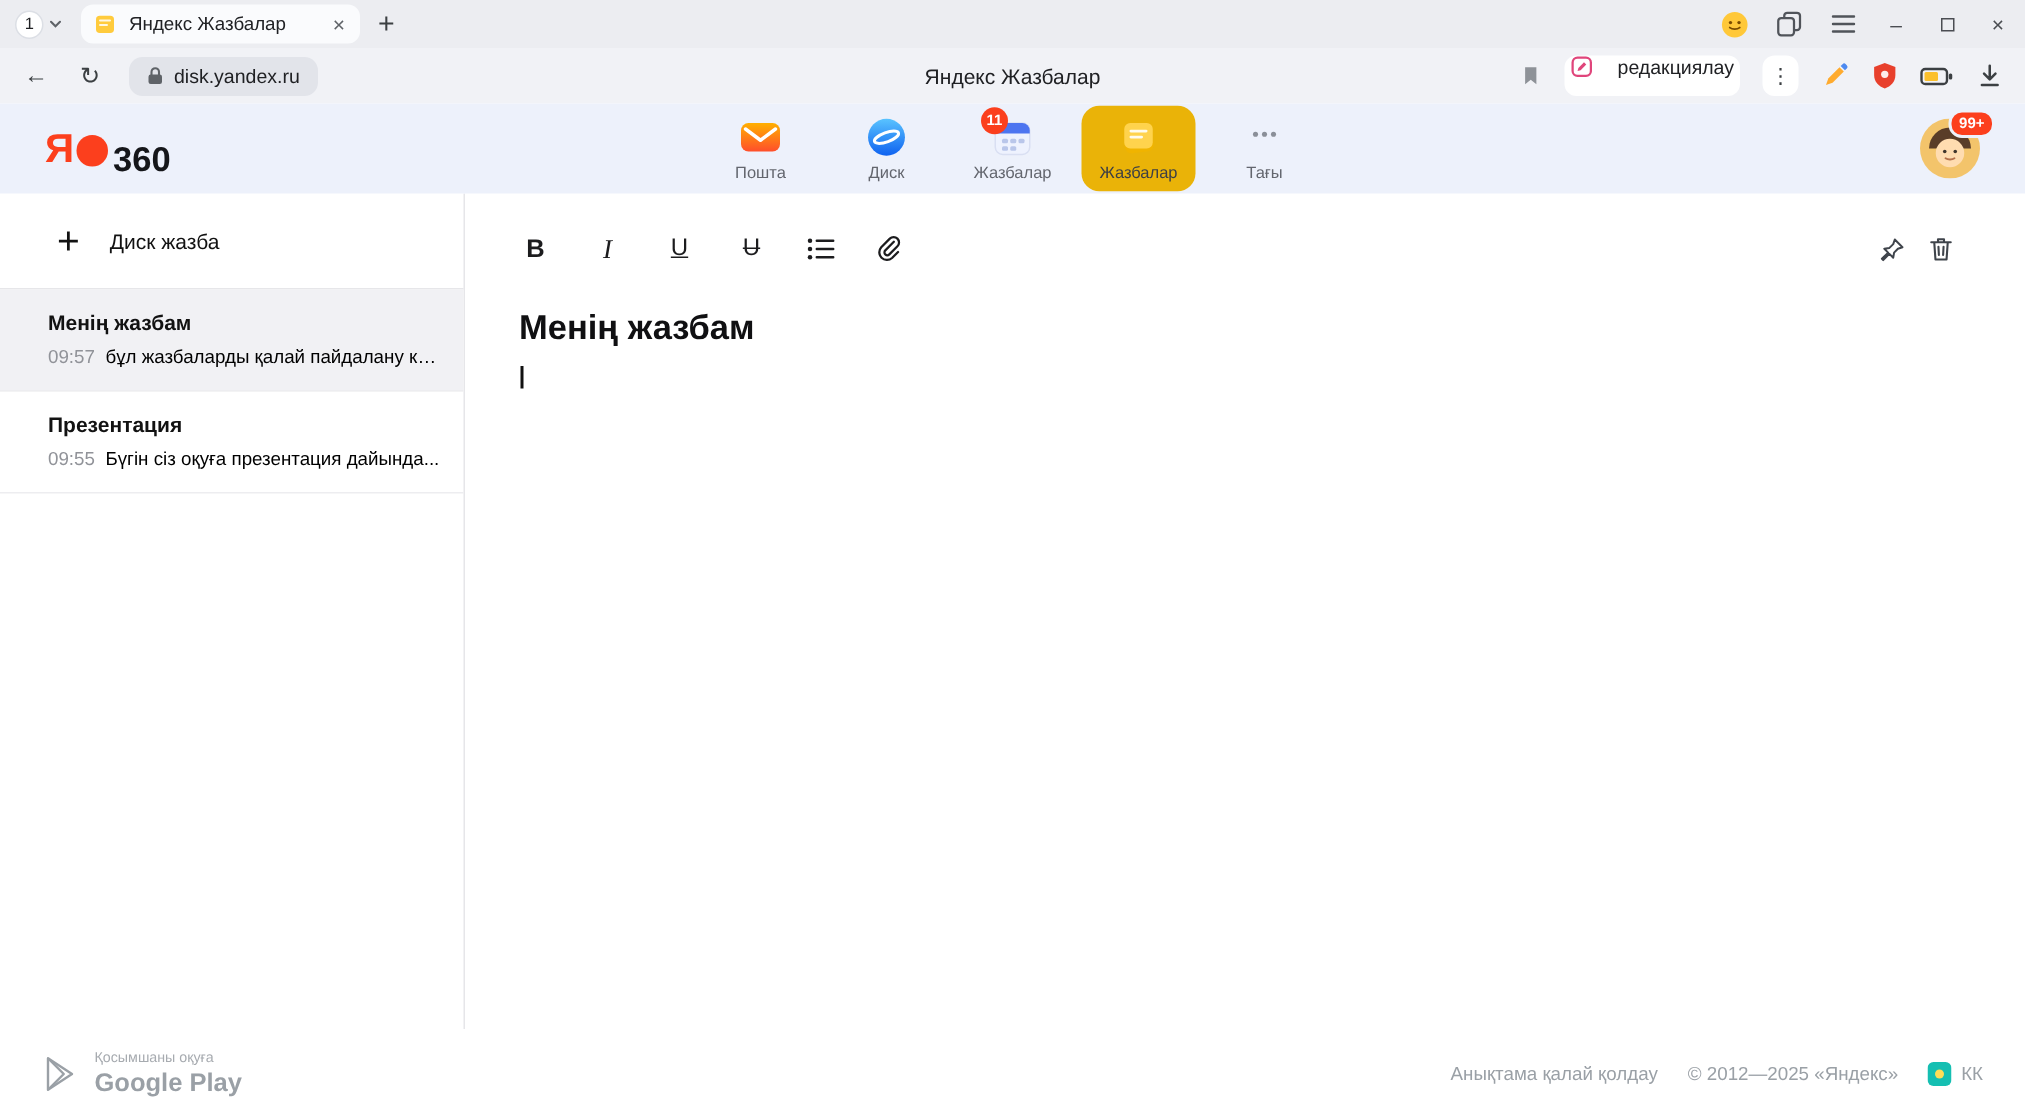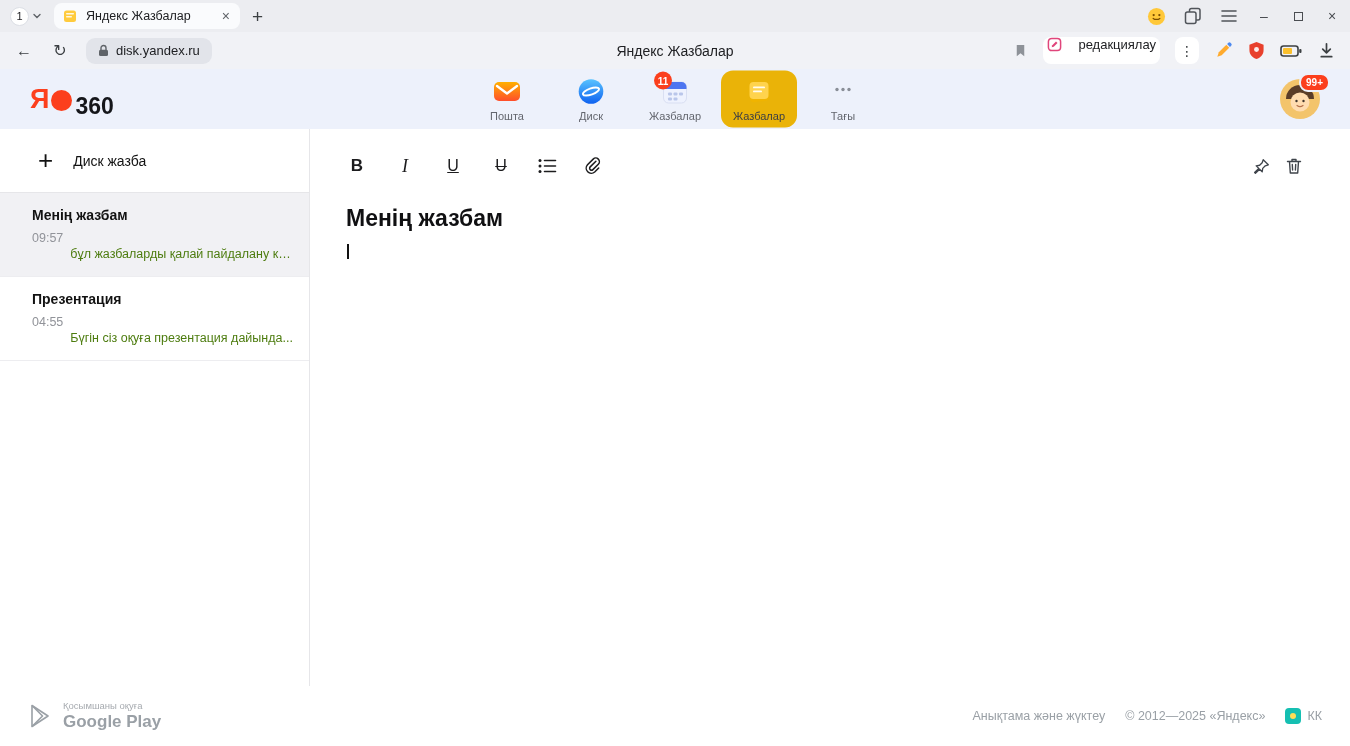--- a/index.html
+++ b/index.html
@@ -59,21 +59,21 @@
   .content { display:flex; height:557px; background:#fff; }
   .sidebar { width:310px; border-right:1px solid #e6e6e9; display:flex; flex-direction:column; }
   .newnote { height:64px; display:flex; align-items:center; gap:20px; padding:0 16px 0 38px;
              border-bottom:1px solid #e6e6e9; font-size:14px; color:#121212; cursor:pointer; background:none; border-top:none; border-left:none; border-right:none; text-align:left; }
   .plus { font-size:26px; font-weight:300; color:#121212; line-height:0.8; }
   .note { padding:14px 14px 15px 32px; border-bottom:1px solid #ededf0; cursor:pointer; }
   .note.active { background:#f1f1f4; }
   .note-title { font-size:14px; font-weight:700; color:#121212; margin-bottom:8px; }
   .note-meta { display:flex; gap:7px; font-size:12.5px; white-space:nowrap; overflow:hidden; }
   .note-time { color:#919399; flex-shrink:0; }
-  .note-preview { color:#4d7c0f; overflow:hidden; text-overflow:ellipsis;margin-top:16px; }
+  .note-preview { color:#000000; overflow:hidden; text-overflow:ellipsis; }
 
   .editor { flex:1; padding:22px 48px 0 36px; }
   .fmtbar { display:flex; align-items:center; gap:26px; height:30px; }
   .fmt { font-size:16px; color:#1c1c1e; width:22px; text-align:center; cursor:pointer; background:none; border:none; }
   .fmt-b { font-weight:700; font-size:17px; }
   .fmt-i { font-family:"Liberation Serif","DejaVu Serif",serif; font-style:italic; font-size:18px; }
   .fmt-u { text-decoration:underline; }
   .fmt-s { text-decoration:line-through; }
   .fmt-right { margin-left:auto; display:flex; align-items:center; gap:16px; }
   .note-editor-title { margin-top:24px; font-size:23px; font-weight:700; color:#101012; cursor:text; }
@@ -289,21 +289,21 @@
       <div class="note-title">Менің жазбам</div>
       <div class="note-meta">
         <span class="note-time">09:57</span>
         <span class="note-preview">бұл жазбаларды қалай пайдалану ке...</span>
       </div>
     </div>
 
     <div class="note">
       <div class="note-title">Презентация</div>
       <div class="note-meta">
-        <span class="note-time">04:55</span>
+        <span class="note-time">09:55</span>
         <span class="note-preview">Бүгін сіз оқуға презентация дайында...</span>
       </div>
     </div>
   </aside>
 
   <main class="editor">
     <div class="fmtbar">
       <button class="fmt fmt-b">B</button>
       <button class="fmt fmt-i">I</button>
       <button class="fmt fmt-u">U</button>
@@ -339,21 +339,21 @@
       <path d="M4 2.5 L20 13 L4 23.5z" fill="none" stroke="#9aa0a6" stroke-width="1.6" stroke-linejoin="round"></path>
       <path d="M4 2.5 L14.5 13 L4 23.5" fill="none" stroke="#9aa0a6" stroke-width="1.6" stroke-linejoin="round"></path>
     </svg>
     <div class="gp-texts">
       <span class="gp-small">Қосымшаны оқуға</span>
       <span class="gp-name">Google Play</span>
     </div>
   </div>
 
   <div class="footer-right">
-    <span class="help-link">Анықтама және жүктеу</span>
+    <span class="help-link">Анықтама қалай қолдау</span>
     <span>© 2012—2025 «Яндекс»</span>
     <span class="lang">
       <svg width="16" height="16" viewBox="0 0 16 16">
         <rect width="16" height="16" rx="4" fill="#15bfb2"></rect>
         <circle cx="8" cy="8" r="3" fill="#ffdd57"></circle>
       </svg>
       <span>КК</span>
     </span>
   </div>
 </div>

